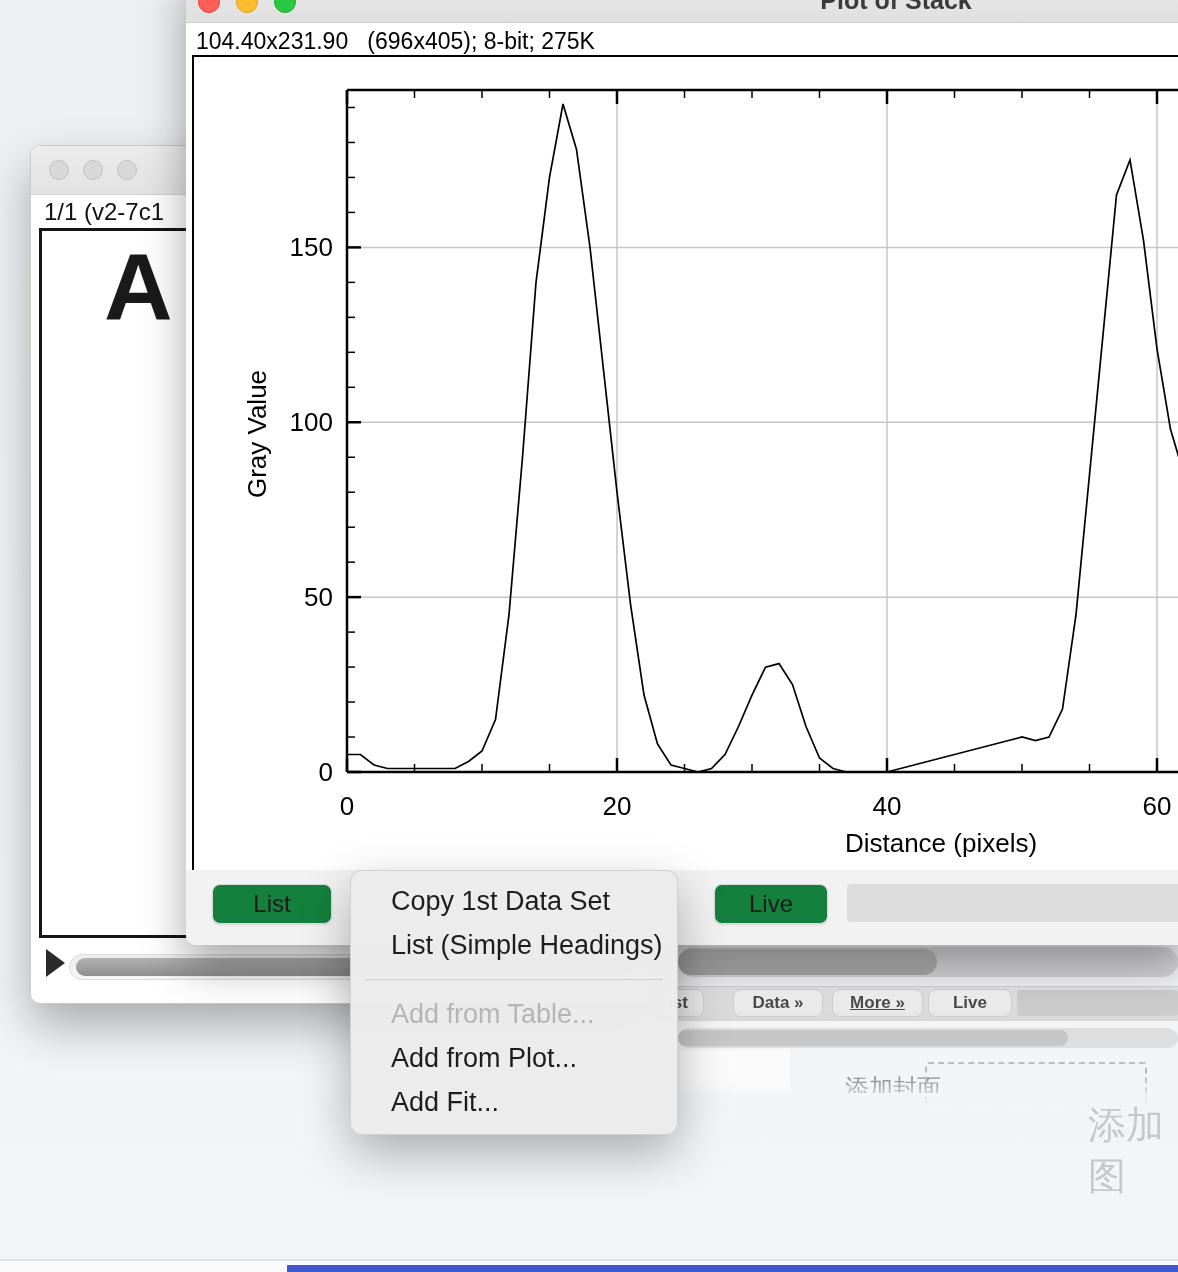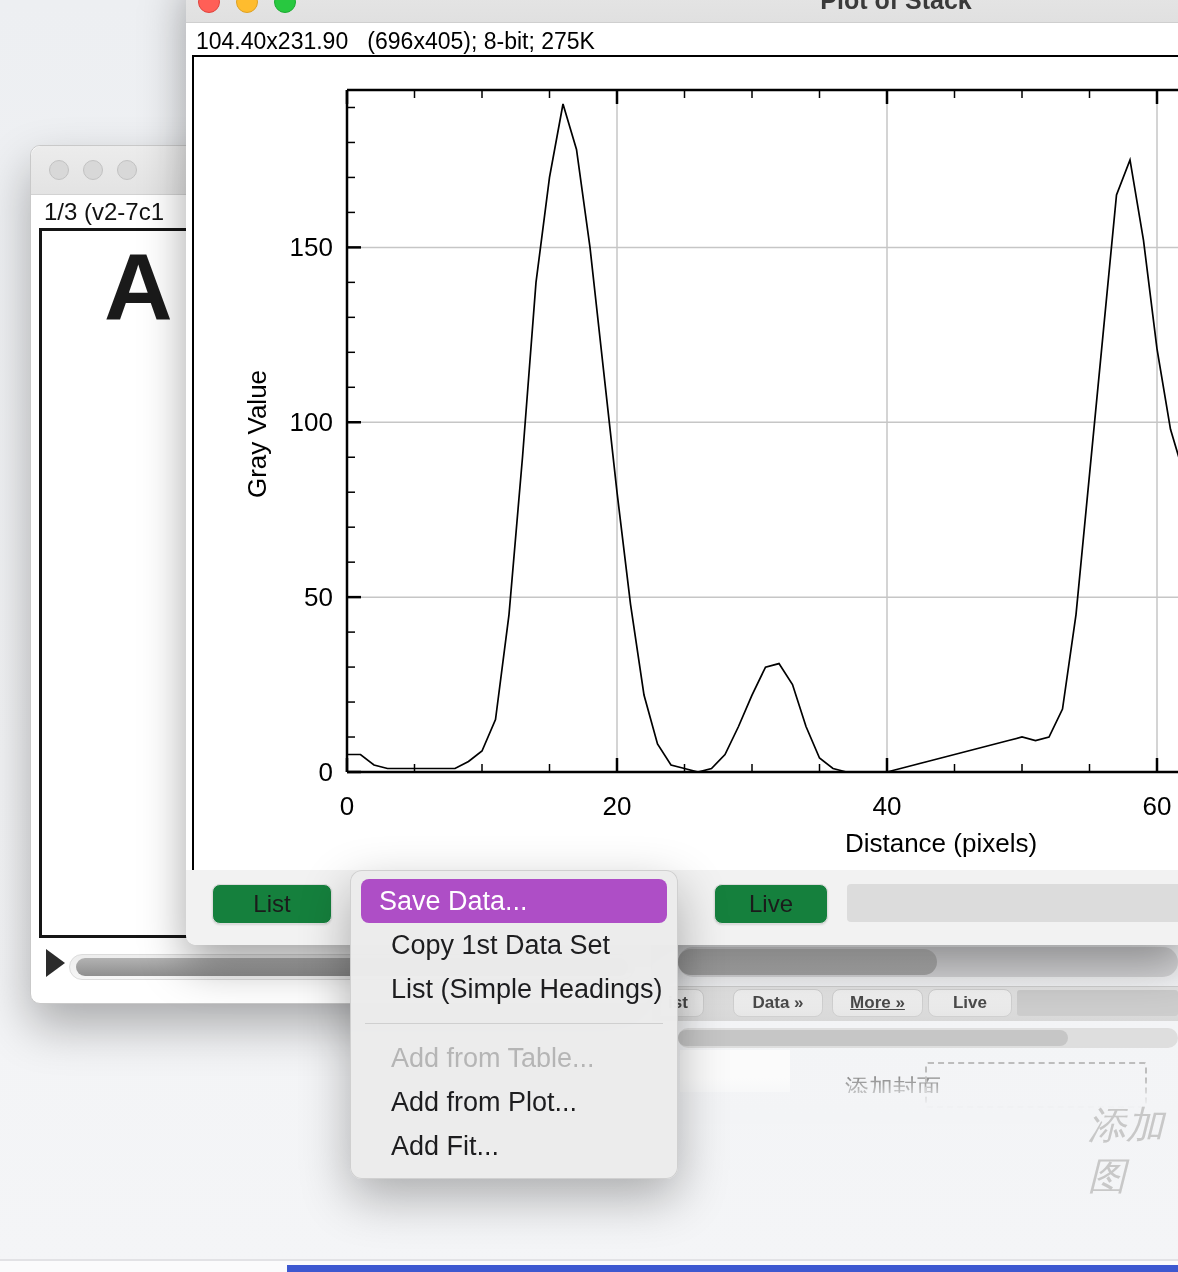--- a/index.html
+++ b/index.html
@@ -19,21 +19,21 @@
   .bg-btn{position:absolute;top:3px;height:28px;background:linear-gradient(180deg,#f3f3f3,#e7e7e7);
     border:1px solid #d0d0d0;border-radius:8px;color:#4a4a4a;font-weight:bold;font-size:17px;
     display:flex;align-items:center;justify-content:center;box-sizing:border-box;}
   .bg-grayblock{background:#cdcdcd;border-radius:3px;}
   .bg-slider2-track{background:#dedede;border-radius:10px;}
   .bg-slider2-thumb{background:#c6c6c6;border-radius:10px;}
   .bg-white-block{background:#fbfbfb;}
   .add-cover{color:#8f8f8f;font-size:24px;overflow:hidden;}
   .dashed-box{border:2px dashed #bdbdbd;border-radius:3px;box-sizing:border-box;}
   .bg-fade{background:linear-gradient(180deg,rgba(243,244,246,0) 0%,rgba(243,244,246,.95) 60%,#f3f4f6 100%);}
-  .add-figure{color:#c8c8c8;font-size:38px;font-style:italic;}
+  .add-figure{color:#c8c8c8;font-size:38px;}
 
   .bottom-divider{background:#e2e2e5;}
   .bottom-strip{background:#fbfbfc;}
   .blue-bar{background:#3d58d0;}
 
   
   #a-window{position:absolute;left:30px;top:145px;width:620px;height:857px;z-index:2;
     background:#ffffff;border-radius:10px;border:1px solid #c9c9c9;
     box-shadow:0 22px 48px rgba(0,0,0,.30);}
   #a-titlebar{position:absolute;left:0;top:0;right:0;height:48px;
@@ -115,21 +115,21 @@
   <div class="abs bottom-strip" style="left:0;top:1261px;width:1178px;height:11px;"></div>
   <div class="abs blue-bar" style="left:287px;top:1265px;width:891px;height:7px;"></div>
 </div>
 
 <section id="a-window">
   <div id="a-titlebar">
     <span class="gray-light" style="left:18px;"></span>
     <span class="gray-light" style="left:52px;"></span>
     <span class="gray-light" style="left:86px;"></span>
   </div>
-  <div id="a-info">1/3 (v2-7c1</div>
+  <div id="a-info">1/1 (v2-7c1</div>
   <div id="a-canvas">
     <div id="a-letter">A</div>
   </div>
   <div id="a-play"></div>
   <div id="a-slider-track">
     <div id="a-slider-thumb"></div>
   </div>
 </section>
 
 <section id="plot-window">
@@ -211,20 +211,19 @@
       </svg>
   </div>
   <div id="plot-btn-strip">
     <button class="mac-btn" style="left:26px;top:14px;width:120px;">List</button>
     <button class="mac-btn" style="left:528px;top:14px;width:114px;">Live</button>
     <div id="plot-graybox"></div>
   </div>
 </section>
 
 <nav id="context-menu">
-    <div class="menu-item highlighted">Save Data...</div>
     <div class="menu-item ">Copy 1st Data Set</div>
     <div class="menu-item ">List (Simple Headings)</div>
     <div class="menu-separator"></div>
     <div class="menu-item disabled">Add from Table...</div>
     <div class="menu-item ">Add from Plot...</div>
     <div class="menu-item ">Add Fit...</div>
   </nav>
 
 </body></html>

